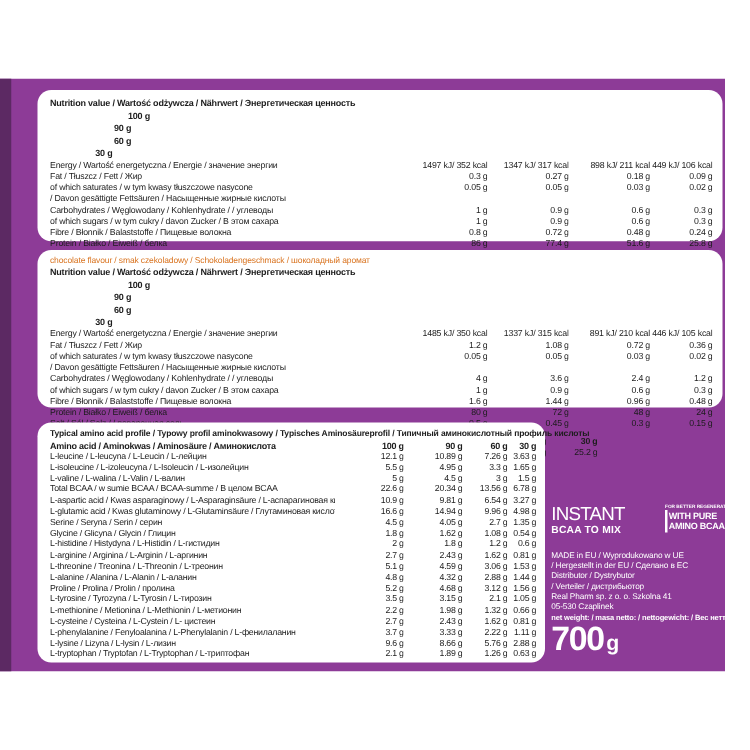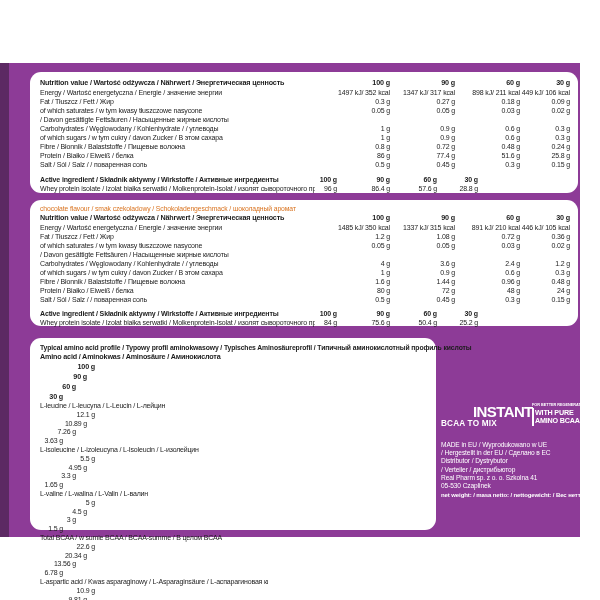--- a/index.html
+++ b/index.html
@@ -9,41 +9,41 @@
   .darkstrip { position:absolute; left:0; top:0; width:9px; height:100%; background:var(--purple_dark,#5c2963); }
   .panel { position:absolute; background:#fff; border-radius:11px; box-sizing:border-box; }
   #box1 { left:30px; top:72px;  width:548px; height:121px; padding:6px 8px 0 10px; }
   #box2 { left:30px; top:200px; width:548px; height:126px; padding:5px 8px 0 10px; }
   #box3 { left:30px; top:338px; width:406px; height:192px; padding:5px 7px 0 10px; }
 
   .trow { display:flex; font-size:7px; line-height:9px; letter-spacing:-0.15px; white-space:nowrap; }
   .trow .lbl { width:270px; overflow:hidden; flex:none; }
   .trow .v  { flex:none; text-align:right; overflow:hidden; }
   .t12 .v1 { width:80px; } .t12 .v2 { width:65px; } .t12 .v3 { width:65px; } .t12 .v4 { width:50px; }
-  .hdr { font-weight:bold; font-size:7.2px; line-height:10px; }
+  .hdr { font-weight:bold; font-size:7.2px; line-height:10px;flex-direction:column; }
 
   .arow { display:flex; font-size:7px; line-height:9px; letter-spacing:-0.15px; white-space:nowrap; }
   .arow .lbl { width:275px; overflow:hidden; flex:none; }
   .arow .v { flex:none; text-align:right; overflow:hidden; }
   .a1 { width:22px; } .a2 { width:53px; } .a3 { width:47px; } .a4 { width:41px; }
   .ahdr { font-weight:bold; }
 
-  .amrow { display:flex; font-size:7px; line-height:8.8px; letter-spacing:-0.18px; white-space:nowrap;flex-direction:column; }
+  .amrow { display:flex; font-size:7px; line-height:8.8px; letter-spacing:-0.18px; white-space:nowrap; }
   .amrow .lbl { width:228px; overflow:hidden; flex:none; }
   .amrow .v { flex:none; text-align:right; overflow:hidden; }
   .m1 { width:55px; } .m2 { width:47px; } .m3 { width:36px; } .m4 { width:23px; }
   .amhdr { font-weight:bold; font-size:7.2px; line-height:10px; }
   .amino-title { text-align:center; font-weight:bold; font-size:6.8px; line-height:9px; letter-spacing:-0.1px; white-space:nowrap; }
 
   .flavour { color:var(--flavour_orange,#d9731f); font-size:6.8px; line-height:8px; letter-spacing:-0.1px; white-space:nowrap; }
   .gap6 { height:6px; } .gap5 { height:5px; }
 
   .side { position:absolute; color:#fff; }
   #logo { left:441px; top:405px; }
-  .logo-main { font-size:15px; font-weight:bold; line-height:14px; letter-spacing:-0.6px;margin-left:32px; }
+  .logo-main { font-size:15px; font-weight:normal; line-height:14px; letter-spacing:-0.6px; }
   .logo-sub  { font-size:8.2px; font-weight:bold; line-height:9px; letter-spacing:0.2px; }
   #badge { left:512px; top:403px; width:80px; text-align:left;padding-left:20px; }
   .badge-kicker { font-size:3.8px; line-height:5px; font-weight:bold; white-space:nowrap; }
   .badge-box { border-left:2px solid #fff; border-right:2px solid #fff; padding:1px 1px; font-weight:bold;
                font-size:7.2px; line-height:8px; letter-spacing:-0.2px; }
   #made { left:441px; top:441px; font-size:6.6px; line-height:8.2px; letter-spacing:-0.1px; white-space:nowrap; }
   #netlabel { left:441px; top:492px; font-size:6px; font-weight:bold; letter-spacing:-0.1px; white-space:nowrap; }
   #weight { left:441px; top:497px; font-size:27px; font-weight:bold; letter-spacing:-1px; line-height:28px; }
   #weight .unit { font-size:17px; margin-left:2px; }
 </style>
@@ -438,13 +438,16 @@
 
       <div>Distributor / Dystrybutor</div>
 
       <div>/ Verteiler / дистрибьютор</div>
 
       <div>Real Pharm sp. z o. o. Szkolna 41</div>
 
       <div>05-530 Czaplinek</div>
     </div>
   <div class="side" id="netlabel">net weight: / masa netto: / nettogewicht: / Вес нетто:</div>
+  <div class="side" id="weight">
+    <span>700</span><span class="unit">g</span>
+  </div>
 </div>
 
 </body></html>

